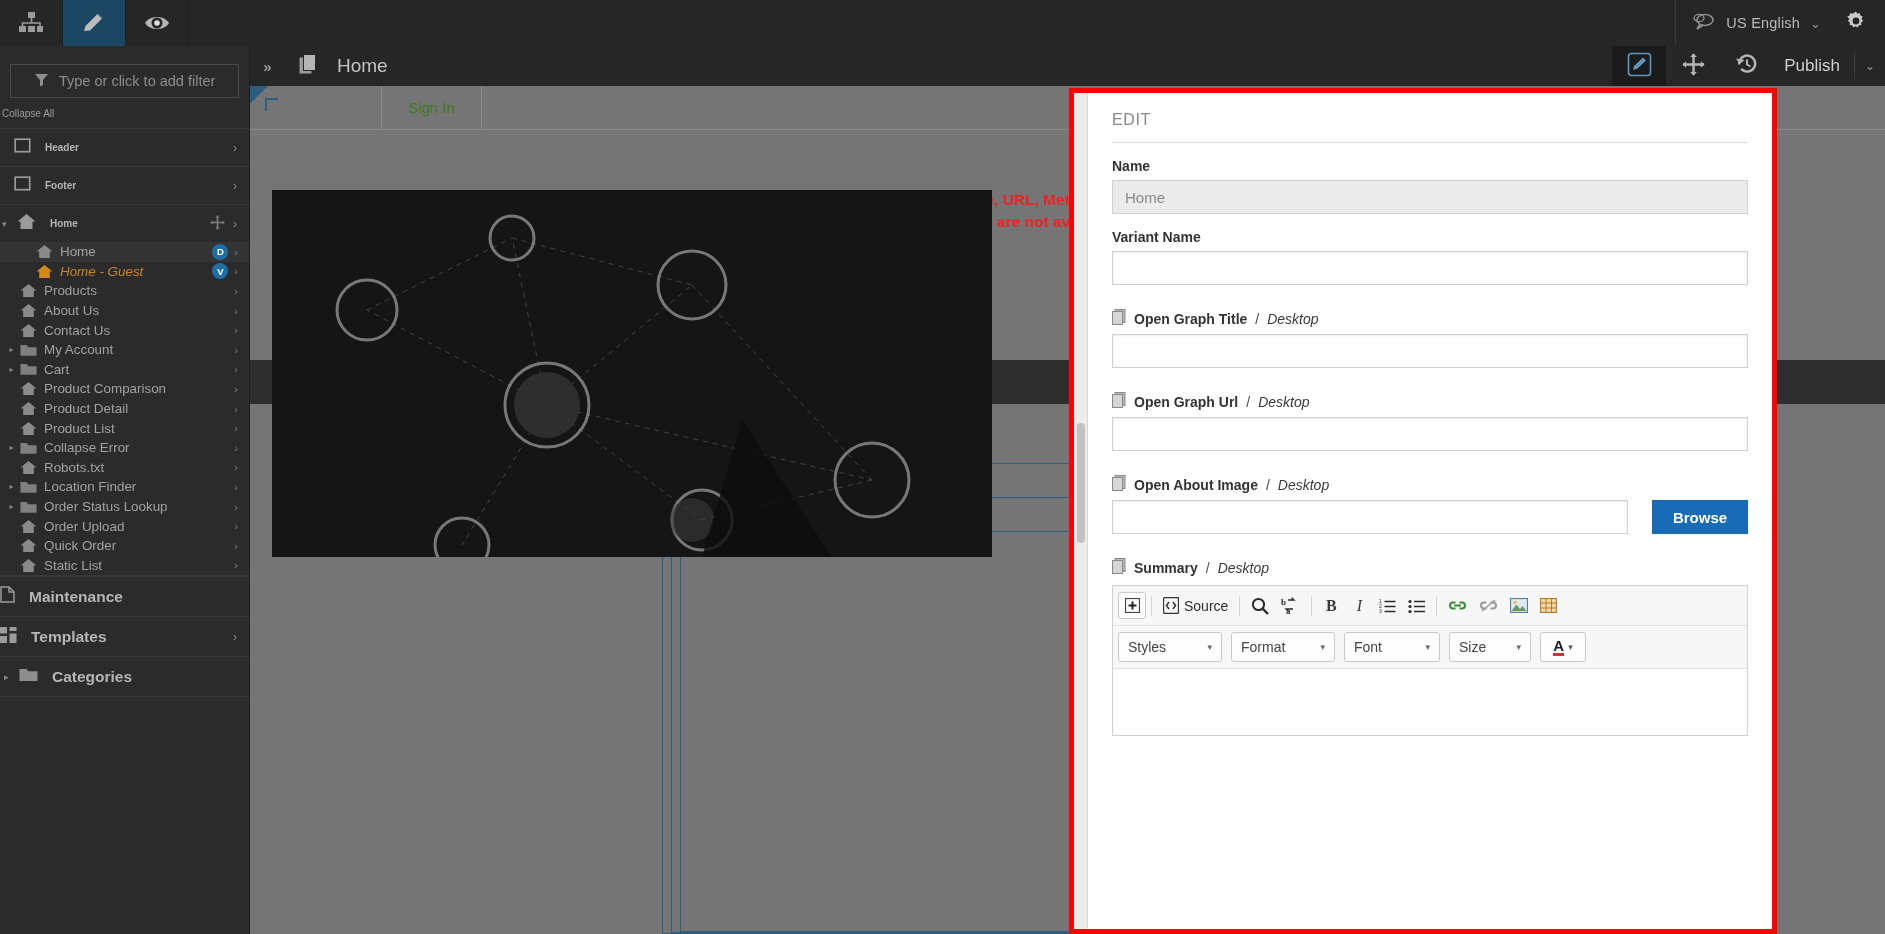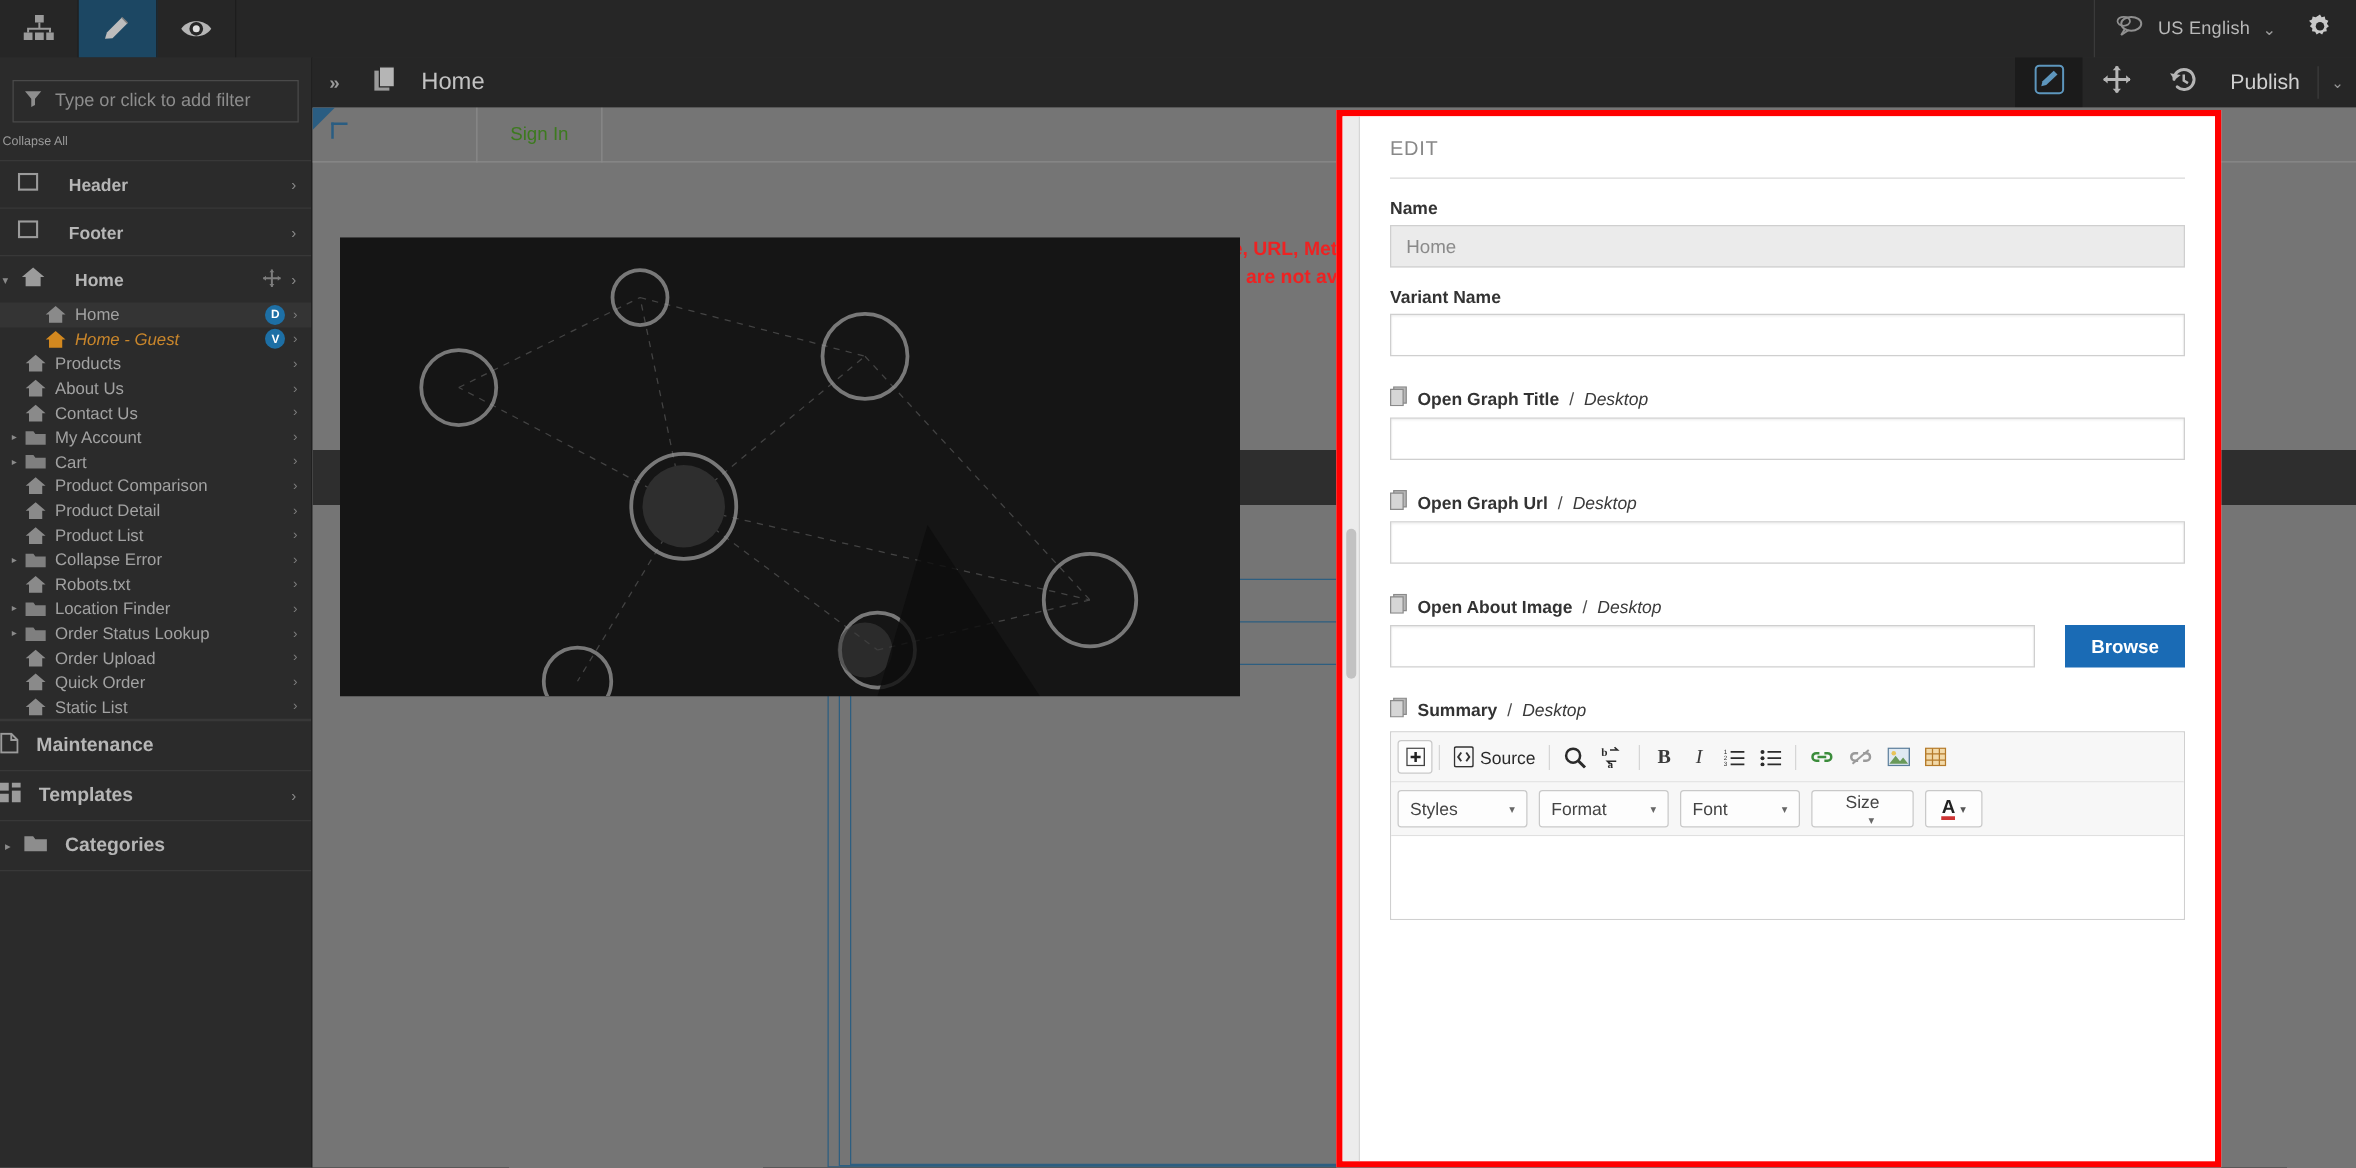--- a/index.html
+++ b/index.html
@@ -34,37 +34,37 @@
 
   
   #sidebar {
     position:absolute; left:0; top:46px; width:250px; height:888px;
     background:#2b2b2b; border-right:1px solid #1e1e1e;
     overflow:hidden;
   }
   #filter-row { padding:18px 10px 0 10px; }
   #filter-box {
     height:34px; border:1px solid #4a4a4a; background:#2b2b2b;
-    display:flex; align-items:center; padding:0 8px;
+    display:flex; align-items:center; padding:0 23px;
   }
   #filter-box .funnel { margin-right:8px; }
   #filter-input {
     flex:1; background:transparent; border:0; outline:none;
     color:#c8c8c8; font-size:14.5px; font-family:"Liberation Sans", sans-serif;
   }
   #filter-input::placeholder { color:#8d8d8d; }
   #collapse-all {
     color:#9b9b9b; font-size:10px; padding:10px 0 9px 2px; cursor:pointer;
   }
   .tree-group {
     border-top:1px solid #383838; display:flex; align-items:center;
     height:38px; padding-left:14px; cursor:pointer;
   }
   .tree-group .g-label {
-    color:#b6b6b6; font-size:14px; font-weight:bold; margin-left:24px; flex:1;
+    color:#b6b6b6; font-size:10px; font-weight:bold; margin-left:14px; flex:1;
   }
   .tree-group .chev-r { color:#8a8a8a; font-size:12px; padding-right:12px; }
   .tree-group .move-ic { color:#7d7d7d; font-size:13px; padding-right:8px; }
   .tree-caret {
     width:12px; color:#8a8a8a; font-size:9px; flex:none; margin-right:-2px;
   }
 
   .tree-item {
     display:flex; align-items:center; height:19.6px;
     padding-left:4px; cursor:pointer; position:relative;
@@ -843,21 +843,21 @@
           <span class="cb-caret">▾</span>
         </div>
         <div class="ck-combo" style="min-width:104px;">
           <span>Format</span>
           <span class="cb-caret">▾</span>
         </div>
         <div class="ck-combo" style="min-width:96px;">
           <span>Font</span>
           <span class="cb-caret">▾</span>
         </div>
-        <div class="ck-combo" style="min-width:82px;flex-direction:column;">
+        <div class="ck-combo" style="min-width:82px;">
           <span>Size</span>
           <span class="cb-caret">▾</span>
         </div>
         <div class="ck-colorbtn">
           <span style="font-weight:bold;font-size:15px;color:#222;border-bottom:3px solid #c33;line-height:1;">A</span>
           <span style="font-size:9px;color:#555;">▾</span>
         </div>
       </div>
       <div id="ck-editarea"></div>
     </div>

